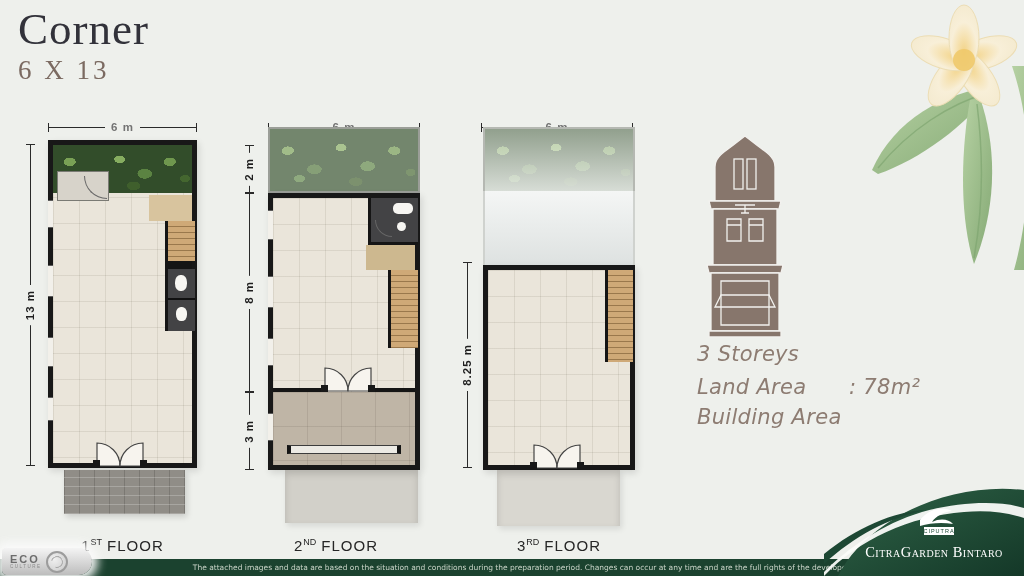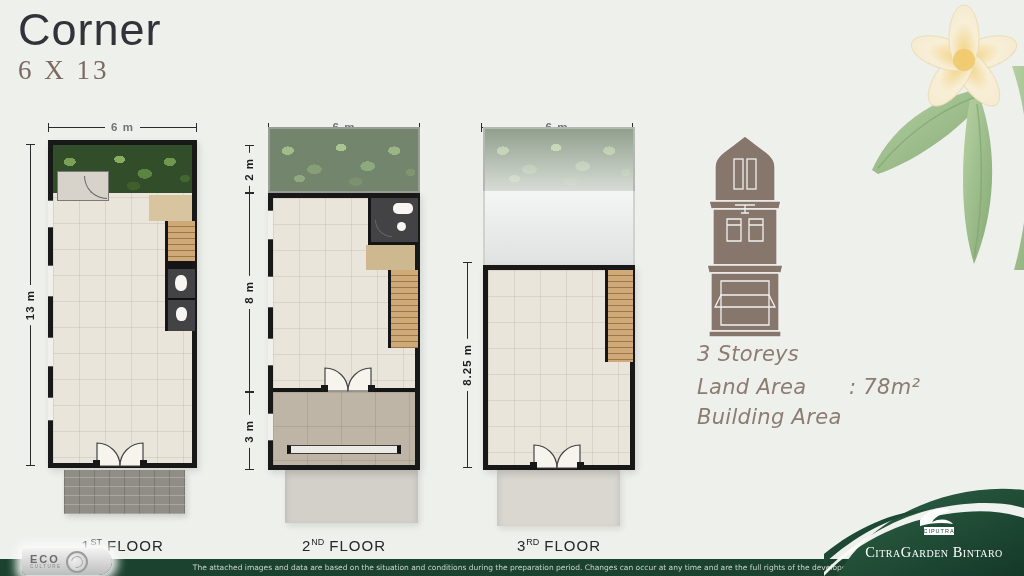--- a/index.html
+++ b/index.html
@@ -1,21 +1,21 @@
 <!DOCTYPE html>
 <html><head>
 <meta charset="utf-8">
 <style>
   html,body{margin:0;padding:0;background:#dcdedd;}
   .slide{position:relative;width:1024px;height:576px;background:#eef0ec;overflow:hidden;
          font-family:"Liberation Sans",sans-serif;}
 
   
   .title-block{position:absolute;left:18px;top:6px;}
-  .title-main{font-family:Liberation Sans, sans-serif;font-size:45px;line-height:1.05;color:#32323a;letter-spacing:1px;}
+  .title-main{font-family:Liberation Serif, serif;font-size:45px;line-height:1.05;color:#32323a;letter-spacing:1px;}
   .title-sub{font-family:"Liberation Serif",serif;font-size:27px;color:#7b6a61;letter-spacing:3px;margin-top:2px;}
 
   
   .hdim{position:absolute;display:flex;align-items:center;height:12px;color:#737373;}
   .hdim .tick{width:1px;height:9px;background:#2a2a2a;}
   .hdim .line{flex:1;height:1px;background:#2a2a2a;}
   .hdim .lbl{font-size:11.5px;font-weight:bold;padding:0 6px;letter-spacing:1px;}
   .vdim{position:absolute;display:flex;flex-direction:column;align-items:center;width:12px;color:#1f1f1f;}
   .vdim .tick{height:1px;width:9px;background:#2a2a2a;}
   .vdim .line{flex:1;width:1px;background:#2a2a2a;}
@@ -74,21 +74,21 @@
   .specs .storeys{font-size:21px;margin-bottom:6px;letter-spacing:.3px;}
   .spec-row{display:grid;grid-template-columns:152px auto;font-size:21px;line-height:30px;letter-spacing:.3px;}
 
   
   .footer-bar{position:absolute;left:0;right:0;top:559px;height:17px;background:#1b422f;}
   .disclaimer{position:absolute;top:559px;left:150px;right:130px;height:17px;line-height:17px;
               text-align:center;font-size:7.5px;color:#ccd6ca;white-space:nowrap;
               font-family:"DejaVu Sans",sans-serif;}
   .eco-pill{position:absolute;left:2px;bottom:1px;width:82px;height:27px;border-radius:5px 16px 16px 5px;
             background:linear-gradient(180deg,#f4f4f4,#bdbdbd);display:flex;align-items:center;
-            padding-left:8px;box-shadow:0 0 10px 6px rgba(250,250,250,.95);margin-left:20px;}
+            padding-left:8px;box-shadow:0 0 10px 6px rgba(250,250,250,.95);}
   .eco-txt{line-height:1;}
   .eco-txt .l1{font-size:11px;font-weight:bold;color:#6b6b6b;letter-spacing:2px;}
   .eco-txt .l2{font-size:4.5px;color:#8a8a8a;letter-spacing:1.5px;}
   .eco-badge{width:18px;height:18px;border-radius:50%;border:2px solid #9c9c9c;margin-left:5px;
              background:radial-gradient(circle at 35% 35%,#f0f0f0,#c9c9c9);position:relative;}
   .eco-badge::after{content:"";position:absolute;inset:3px;border-radius:50%;border:1px solid #a8a8a8;
              border-left-color:transparent;transform:rotate(-30deg);}
   .brand-logo{position:absolute;right:0;bottom:0;}
 
   .flower{position:absolute;right:0;top:0;}
@@ -224,21 +224,21 @@
     </svg>
     <div class="abs room-dark" style="left:0;top:194px;width:142px;height:73px;">
       <div class="railing" style="left:14px;top:53px;width:106px;height:7px;"></div>
     </div>
     <div class="win" style="top:12px;height:28px;"></div>
     <div class="win" style="top:78px;height:30px;"></div>
     <div class="win" style="top:140px;height:26px;"></div>
     <div class="win" style="top:215px;height:26px;"></div>
   </div>
   <div class="canopy" style="left:285px;top:470px;width:133px;height:53px;background:#d2d0c9;"></div>
-  <div class="floor-label" style="left:268px;width:152px;">
+  <div class="floor-label" style="left:260px;width:152px;">
     <span>2</span><sup>ND</sup><span class="word">FLOOR</span>
   </div>
 
   <div class="hdim" style="left:481px;top:121px;width:152px;">
     <span class="tick"></span>
       <span class="line"></span>
     <span class="lbl">6 m</span>
     <span class="line"></span>
       <span class="tick"></span>
   </div>

